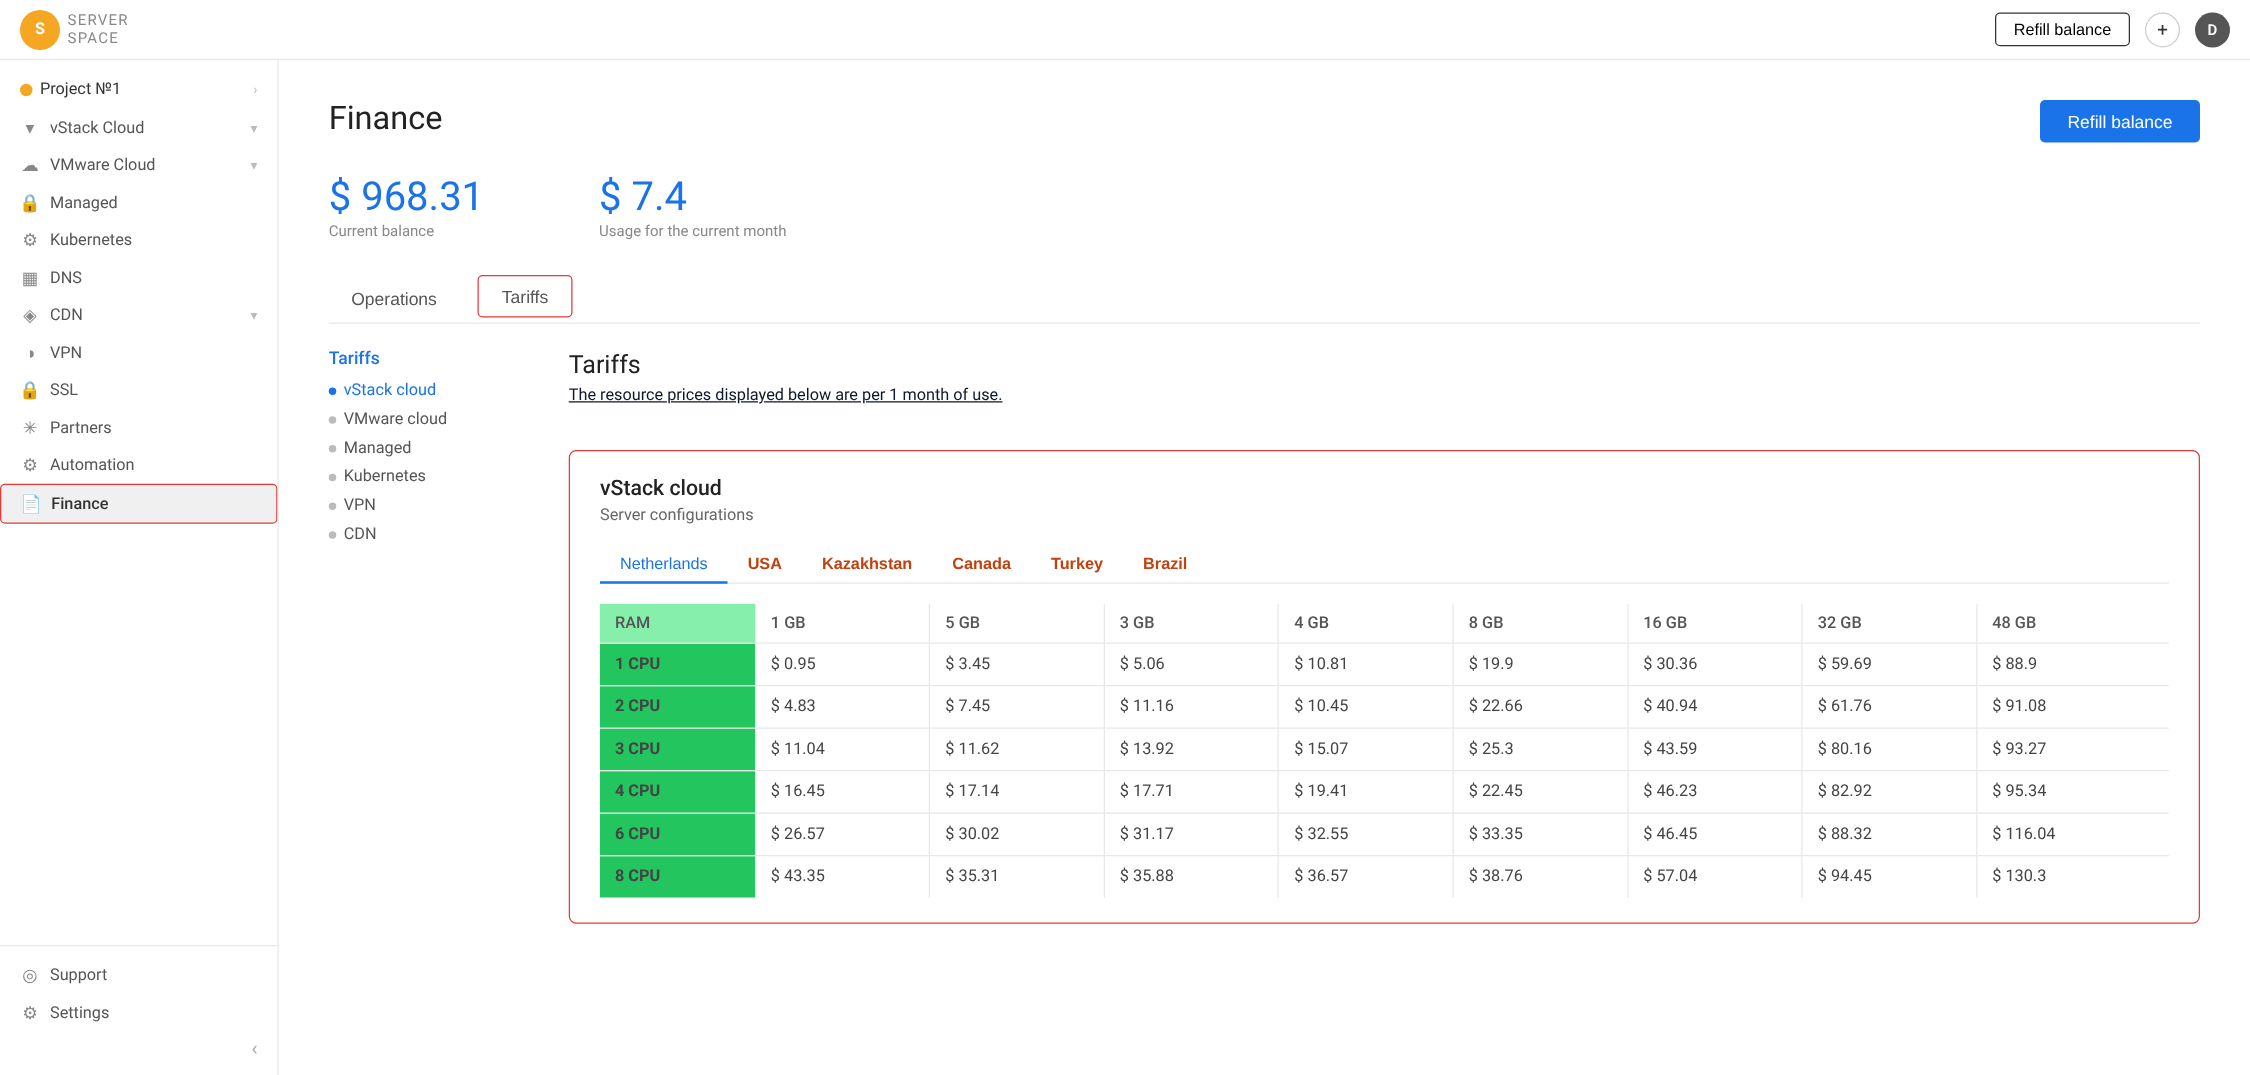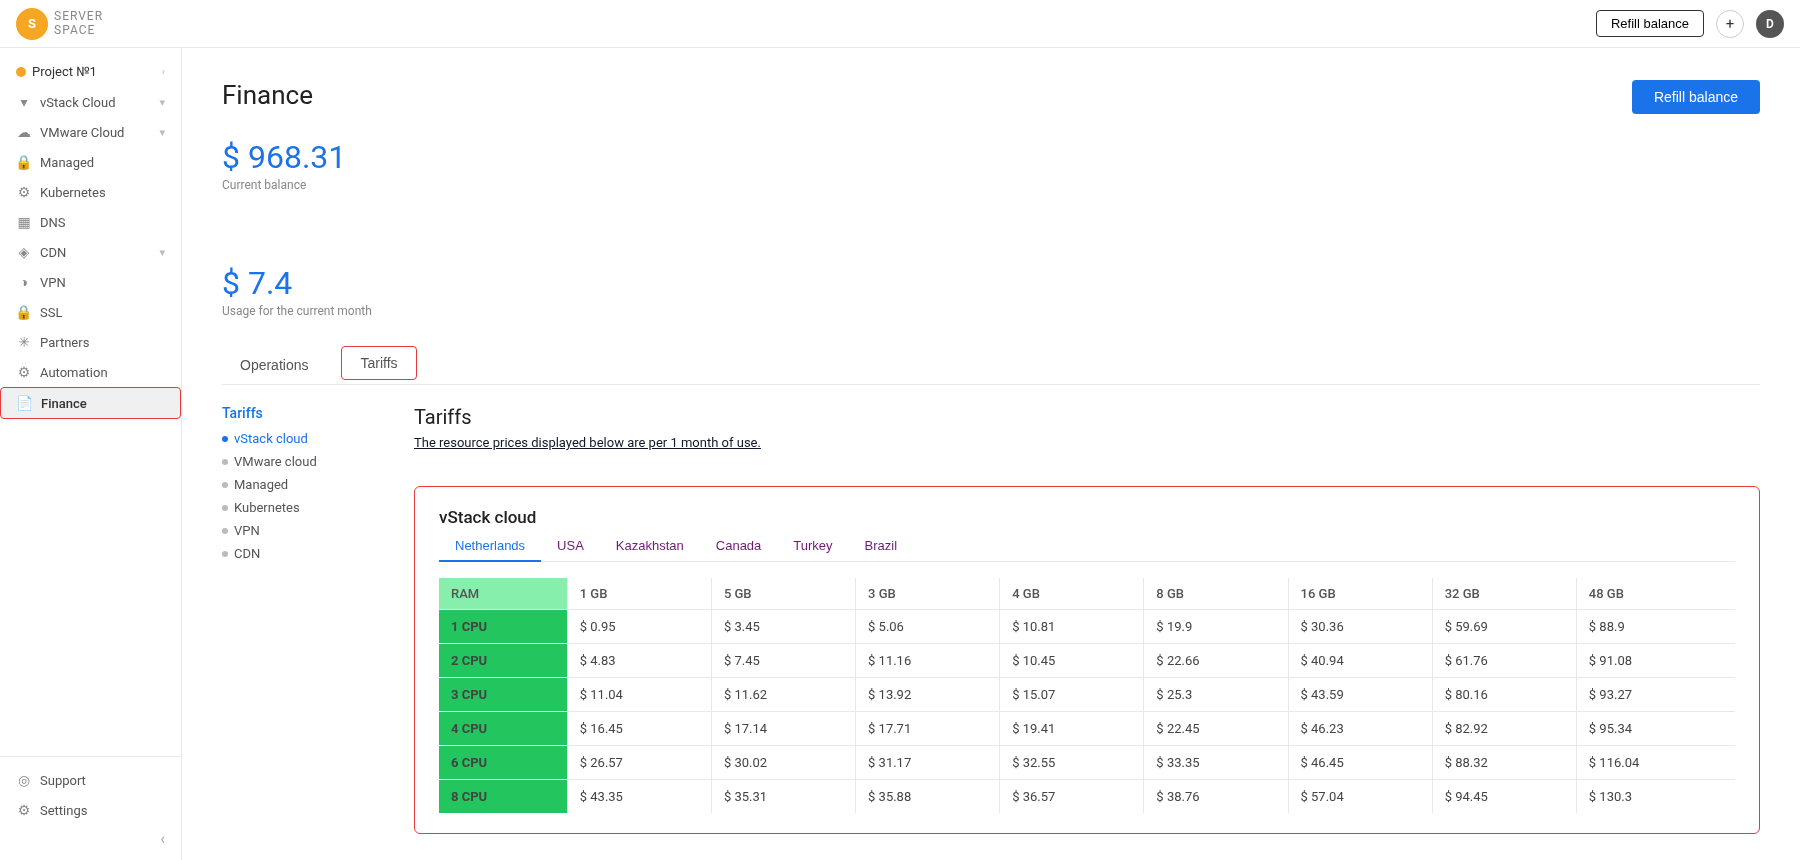--- a/index.html
+++ b/index.html
@@ -13,41 +13,41 @@
     .logo-text span { display: block; font-weight: 400; font-size: 12px; color: #888; letter-spacing: 1px; text-transform: uppercase; }
     .topbar-right { display: flex; align-items: center; gap: 12px; }
     .btn-refill-top { border: 1px solid #333; background: #fff; padding: 5px 14px; border-radius: 4px; font-size: 13px; cursor: pointer; }
     .topbar-icon-btn { width: 28px; height: 28px; border-radius: 50%; border: 1px solid #ccc; display: flex; align-items: center; justify-content: center; cursor: pointer; background: #fff; font-size: 15px; }
     .topbar-avatar { width: 28px; height: 28px; border-radius: 50%; background: #555; display: flex; align-items: center; justify-content: center; color: #fff; font-size: 12px; font-weight: 600; }
 
     
     .layout { display: flex; flex: 1; overflow: hidden; }
 
     
-    .sidebar { width: 182px; border-right: 1px solid #e8e8e8; display: flex; flex-direction: column; padding: 8px 0; flex-shrink: 0; overflow-y: auto; }
+    .sidebar { width: 223px; border-right: 1px solid #e8e8e8; display: flex; flex-direction: column; padding: 8px 0; flex-shrink: 0; overflow-y: auto; }
     .sidebar-project { display: flex; align-items: center; justify-content: space-between; padding: 8px 16px; font-size: 13px; }
     .project-dot { width: 10px; height: 10px; background: #f5a623; border-radius: 50%; margin-right: 6px; }
     .sidebar-item { display: flex; align-items: center; padding: 7px 16px; font-size: 13px; color: #555; cursor: pointer; gap: 8px; border-radius: 0; }
     .sidebar-item.active { background: #f0f0f0; font-weight: 500; border: 1.5px solid #e63939; border-radius: 4px; color: #333; }
     .sidebar-item .icon { width: 16px; height: 16px; display: inline-flex; align-items: center; justify-content: center; color: #888; font-size: 14px; }
     .sidebar-chevron { margin-left: auto; color: #bbb; font-size: 11px; }
     .sidebar-spacer { flex: 1; }
     .sidebar-bottom { border-top: 1px solid #e8e8e8; padding-top: 8px; }
     .sidebar-collapse { display: flex; justify-content: flex-end; padding: 4px 16px; cursor: pointer; color: #aaa; font-size: 16px; }
 
     
     .main { flex: 1; overflow-y: auto; padding: 32px 40px; }
 
     .page-header { display: flex; align-items: flex-start; justify-content: space-between; margin-bottom: 24px; }
     .page-title { font-size: 26px; font-weight: 400; color: #222; }
     .btn-refill-main { background: #1a73e8; color: #fff; border: none; padding: 9px 22px; border-radius: 4px; font-size: 14px; cursor: pointer; }
 
     .balance-section { margin-bottom: 28px; }
     .balance-label { font-size: 15px; color: #444; margin-bottom: 14px; }
-    .balance-cards { display: flex; gap: 72px; flex-direction: column; }
+    .balance-cards { display: flex; gap: 92px; }
     .balance-card .amount { font-size: 32px; font-weight: 400; color: #1a73e8; }
     .balance-card .sub { font-size: 12px; color: #888; margin-top: 2px; }
 
     
     .tabs { display: flex; gap: 15px; margin-bottom: 20px; border-bottom: 1px solid #e8e8e8; }
     .tab { padding: 8px 18px; font-size: 14px; cursor: pointer; color: #555; border: none; background: none; }
     .tab.outlined-tab { border: 1.5px solid #e63939; border-radius: 4px; color: #555; margin-bottom: 4px; }
 
     
     .tariffs-layout { display: flex; gap: 32px; }
@@ -62,21 +62,21 @@
     .tariffs-title { font-size: 20px; font-weight: 400; color: #222; margin-bottom: 6px; }
     .tariffs-desc { font-size: 13px; color: #0f172a; margin-bottom: 36px; text-decoration: underline; }
 
     
     .vstack-card { border: 1.5px solid #e63939; border-radius: 6px; padding: 20px 24px; }
     .vstack-card-title { font-size: 17px; font-weight: 500; color: #222; margin-bottom: 4px; }
     .vstack-card-sub { font-size: 13px; color: #666; margin-bottom: 16px; }
 
     
     .loc-tabs { display: flex; gap: 0; border-bottom: 1px solid #e8e8e8; margin-bottom: 16px; }
-    .loc-tab { padding: 7px 16px; font-size: 13px; cursor: pointer; color: #701a75; border: none; background: none; border-bottom: 2px solid transparent; margin-bottom: -1px; }
+    .loc-tab { padding: 7px 16px; font-size: 13px; cursor: pointer; color: #c2410c; border: none; background: none; border-bottom: 2px solid transparent; margin-bottom: -1px; font-weight: bold; }
     .loc-tab.active { color: #1a73e8; border-bottom: 2px solid #1a73e8; font-weight: 500; }
 
     
     .pricing-table { width: 100%; border-collapse: collapse; font-size: 13px; }
     .pricing-table th { padding: 8px 12px; text-align: left; color: #555; font-weight: 500; border-bottom: 1px solid #e8e8e8; border-right: 1px solid #e8e8e8; }
     .pricing-table th:first-child { background: #86efac; }
     .pricing-table td { padding: 9px 12px; border-bottom: 1px solid #e8e8e8; border-right: 1px solid #e8e8e8; color: #444; }
     .pricing-table td:first-child { background: #22c55e; font-weight: 700; color: #444; }
     .pricing-table tr:last-child td { border-bottom: none; }
     .pricing-table th:last-child, .pricing-table td:last-child { border-right: none; }
@@ -225,20 +225,21 @@
           <span>CDN</span>
         </div>
       </div>
 
       <div class="tariffs-main">
         <div class="tariffs-title">Tariffs</div>
         <div class="tariffs-desc">The resource prices displayed below are per 1 month of use.</div>
 
         <div class="vstack-card">
           <div class="vstack-card-title">vStack cloud</div>
+          <div class="vstack-card-sub">Server configurations</div>
 
           <div class="loc-tabs">
             <button class="loc-tab active">Netherlands</button>
             <button class="loc-tab">USA</button>
             <button class="loc-tab">Kazakhstan</button>
             <button class="loc-tab">Canada</button>
             <button class="loc-tab">Turkey</button>
             <button class="loc-tab">Brazil</button>
           </div>
 

